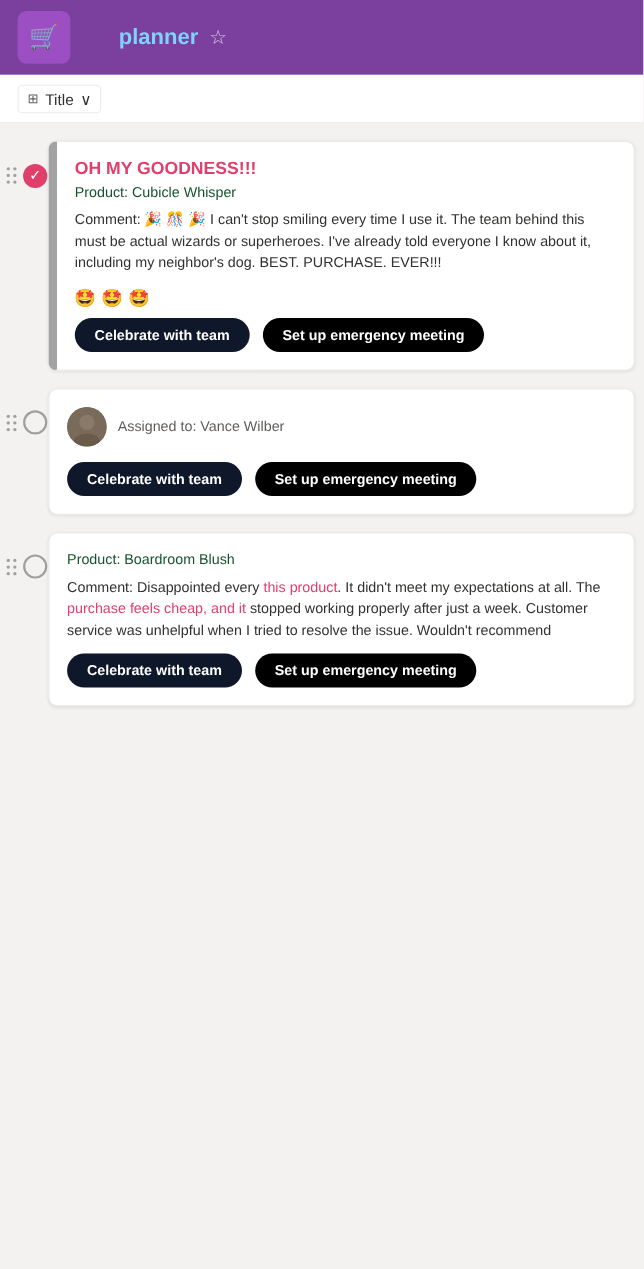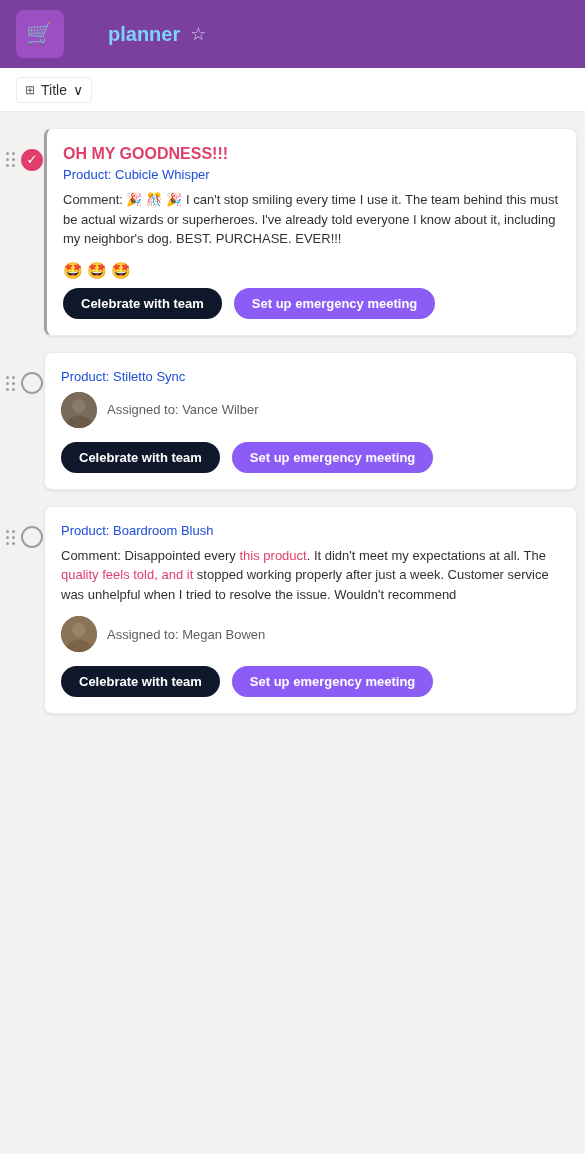--- a/index.html
+++ b/index.html
@@ -141,21 +141,21 @@
       font-size: 16px;
       font-weight: 600;
       margin-bottom: 4px;
     }
     .card-title.pink { color: #e03e6b; }
     .card-title.light-pink { color: #d93f7a; }
     .card-title.orange-pink { color: #d4496a; }
 
     .card-product {
       font-size: 13px;
-      color: #1d4ed8;
+      color: #14532d;
       margin-bottom: 8px;
     }
 
     .card-comment {
       font-size: 13px;
       color: #323130;
       line-height: 1.5;
       margin-bottom: 12px;
     }
 
@@ -200,37 +200,37 @@
       border: none;
       border-radius: 20px;
       padding: 8px 18px;
       font-size: 13px;
       font-weight: 600;
       cursor: pointer;
       white-space: nowrap;
     }
 
     .btn-emergency {
-      background: #8b5cf6;
+      background: #000000;
       color: white;
       border: none;
       border-radius: 20px;
       padding: 8px 18px;
       font-size: 13px;
       font-weight: 600;
       cursor: pointer;
       white-space: nowrap;
     }
 
     
     .highlight-pink { color: #e03e6b; }
 
     
     .card-accent-left {
-      border-left: 3px solid #a3a3a3;
+      border-left: 8px solid #a3a3a3;
     }
 
     .emoji-row {
       font-size: 16px;
       margin-bottom: 8px;
     }
   </style>
 </head>
 <body>
 
@@ -295,21 +295,20 @@
               <span></span>
             </div>
           <div class="dot-row">
               <span></span>
               <span></span>
             </div>
         </div>
         <div class="check-circle" style="background: transparent; border: 2px solid #a19f9d;"></div>
       </div>
       <div class="card">
-        <div class="card-product">Product: Stiletto Sync</div>
         <div class="card-assignee">
           <div class="avatar avatar-alex">
             <svg width="36" height="36" viewBox="0 0 36 36">
               <circle cx="18" cy="18" r="18" fill="#7a6a5a"></circle>
               <circle cx="18" cy="14" r="7" fill="#8a7a6a"></circle>
               <ellipse cx="18" cy="32" rx="12" ry="8" fill="#6a5a4a"></ellipse>
             </svg>
           </div>
           <span class="assignee-name">Assigned to: Vance Wilber</span>
         </div>
@@ -334,31 +333,21 @@
           <div class="dot-row">
               <span></span>
               <span></span>
             </div>
         </div>
         <div class="check-circle" style="background: transparent; border: 2px solid #a19f9d;"></div>
       </div>
       <div class="card">
         <div class="card-product">Product: Boardroom Blush</div>
         <div class="card-comment">
-          <span>Comment: Disappointed every </span><span class="highlight-pink">this product</span><span>. It didn't meet my expectations at all. The </span><span class="highlight-pink">quality feels told, and it</span><span> stopped working properly after just a week. Customer service was unhelpful when I tried to resolve the issue. Wouldn't recommend</span>
-        </div>
-        <div class="card-assignee">
-          <div class="avatar avatar-megan">
-            <svg width="36" height="36" viewBox="0 0 36 36">
-              <circle cx="18" cy="18" r="18" fill="#8b7355"></circle>
-              <circle cx="18" cy="14" r="7" fill="#9b8365"></circle>
-              <ellipse cx="18" cy="32" rx="12" ry="8" fill="#7b6345"></ellipse>
-            </svg>
-          </div>
-          <span class="assignee-name">Assigned to: Megan Bowen</span>
+          <span>Comment: Disappointed every </span><span class="highlight-pink">this product</span><span>. It didn't meet my expectations at all. The </span><span class="highlight-pink">purchase feels cheap, and it</span><span> stopped working properly after just a week. Customer service was unhelpful when I tried to resolve the issue. Wouldn't recommend</span>
         </div>
         <div class="card-actions">
           <button class="btn-celebrate">Celebrate with team</button>
           <button class="btn-emergency">Set up emergency meeting</button>
         </div>
       </div>
     </div>
 
   </div>
 </div>

